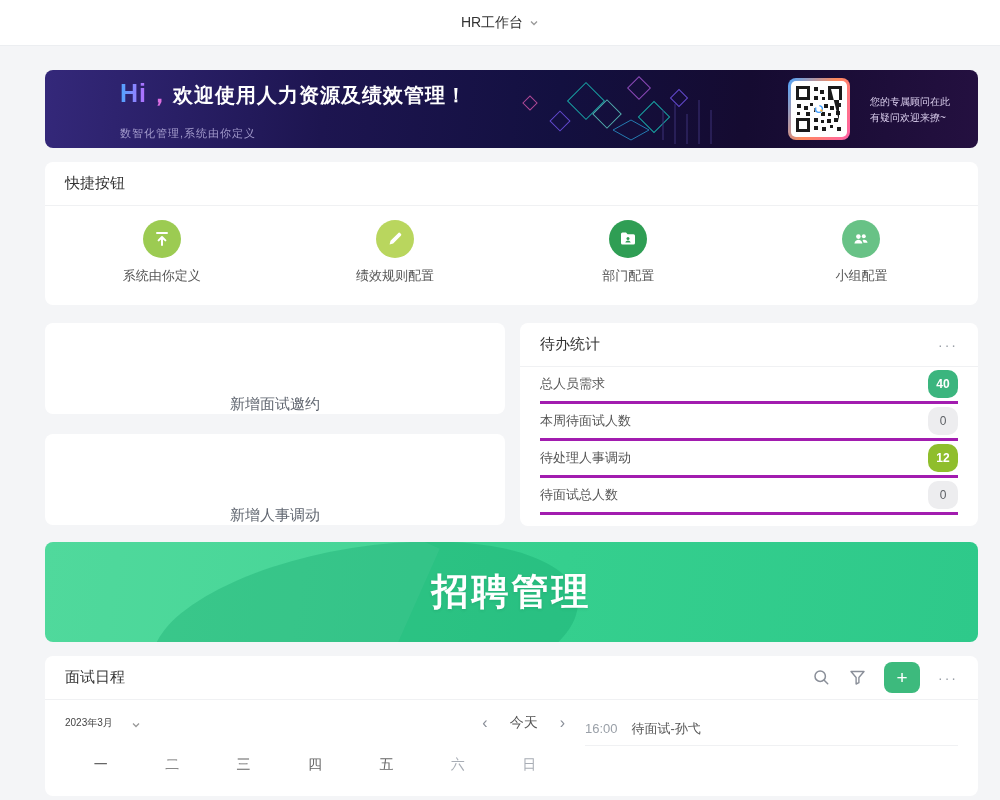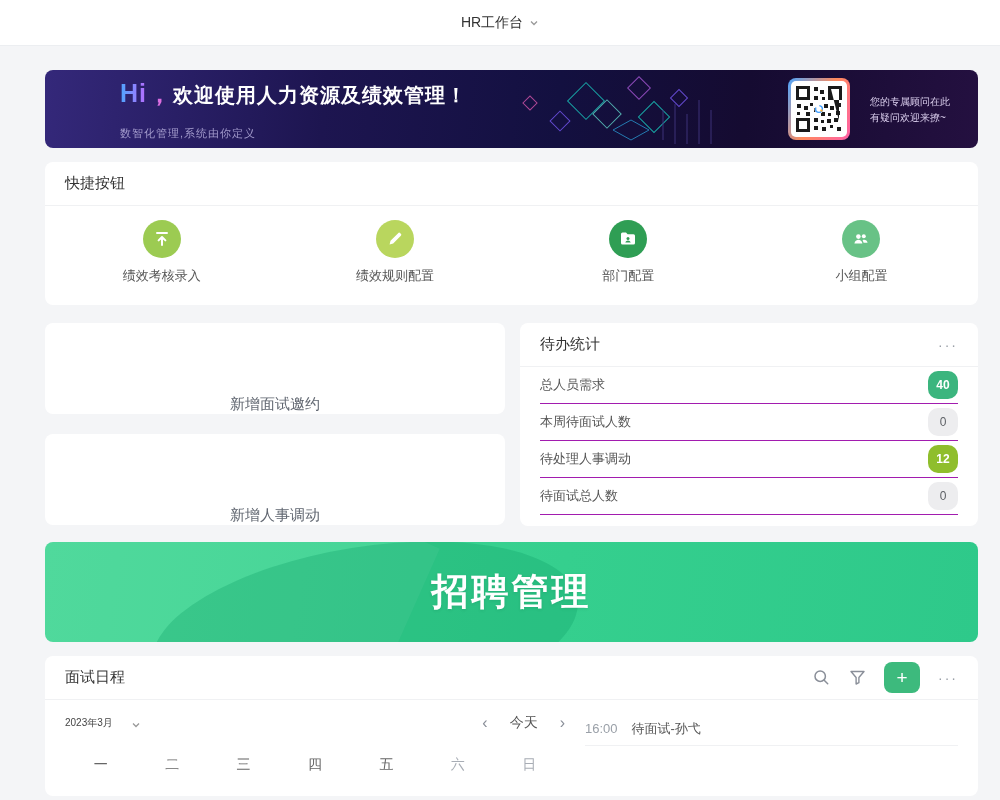--- a/index.html
+++ b/index.html
@@ -51,21 +51,21 @@
   .quick-label { margin-top:9px; font-size:13px; color:#555; }
 
   
   .mid { margin-top:18px; display:flex; gap:15px; }
   .mid-left { width:460px; display:flex; flex-direction:column; gap:20px; }
   .action-card { height:91px; display:flex; align-items:flex-end; justify-content:center;
     font-size:15px; color:#606670; cursor:pointer; }
   .todo { flex:1; height:203px; }
   .todo-rows { padding:0 20px; }
   .todo-row { height:37px; display:flex; align-items:center; justify-content:space-between;
-    border-bottom:1px solid #a21caf; cursor:default; }
+    border-bottom:3px solid #a21caf; cursor:default; }
   .todo-label { font-size:13px; color:#555; }
   .badge { min-width:30px; height:28px; padding:12px 8px; border-radius:10px; display:flex;
     align-items:center; justify-content:center; font-size:12px; font-weight:bold; color:#fff; }
   .badge.teal { background:#3bb57e; }
   .badge.green { background:#8fbe2c; }
   .badge.gray { background:#ededef; color:#5e6166; font-weight:normal; }
 
   
   .recruit { position:relative; margin-top:16px; height:100px; border-radius:8px; overflow:hidden;
     background:linear-gradient(100deg,#43d795 0%,#35cf8e 55%,#2ec98a 100%);
@@ -186,21 +186,21 @@
       <span class="card-title">快捷按钮</span>
     </div>
     <div class="quick-body">
       <div class="quick-item">
         <span class="quick-icon" style="background:#9ccb52">
           <svg width="20" height="20" viewBox="0 0 20 20">
                 <path d="M5 4h10" stroke="#fff" stroke-width="2" stroke-linecap="round"></path>
                 <path d="M10 16V8.5M10 8l-3.4 3.4M10 8l3.4 3.4" stroke="#fff" stroke-width="2" stroke-linecap="round"></path>
               </svg>
         </span>
-        <span class="quick-label">绩效考核录入</span>
+        <span class="quick-label">系统由你定义</span>
       </div>
       <div class="quick-item">
         <span class="quick-icon" style="background:#b9d65e">
           <svg width="18" height="18" viewBox="0 0 20 20">
                 <path d="M4 16l1-4 8.5-8.5a1.6 1.6 0 0 1 2.3 0l0.7 0.7a1.6 1.6 0 0 1 0 2.3L8 15z" fill="#fff"></path>
               </svg>
         </span>
         <span class="quick-label">绩效规则配置</span>
       </div>
       <div class="quick-item">

